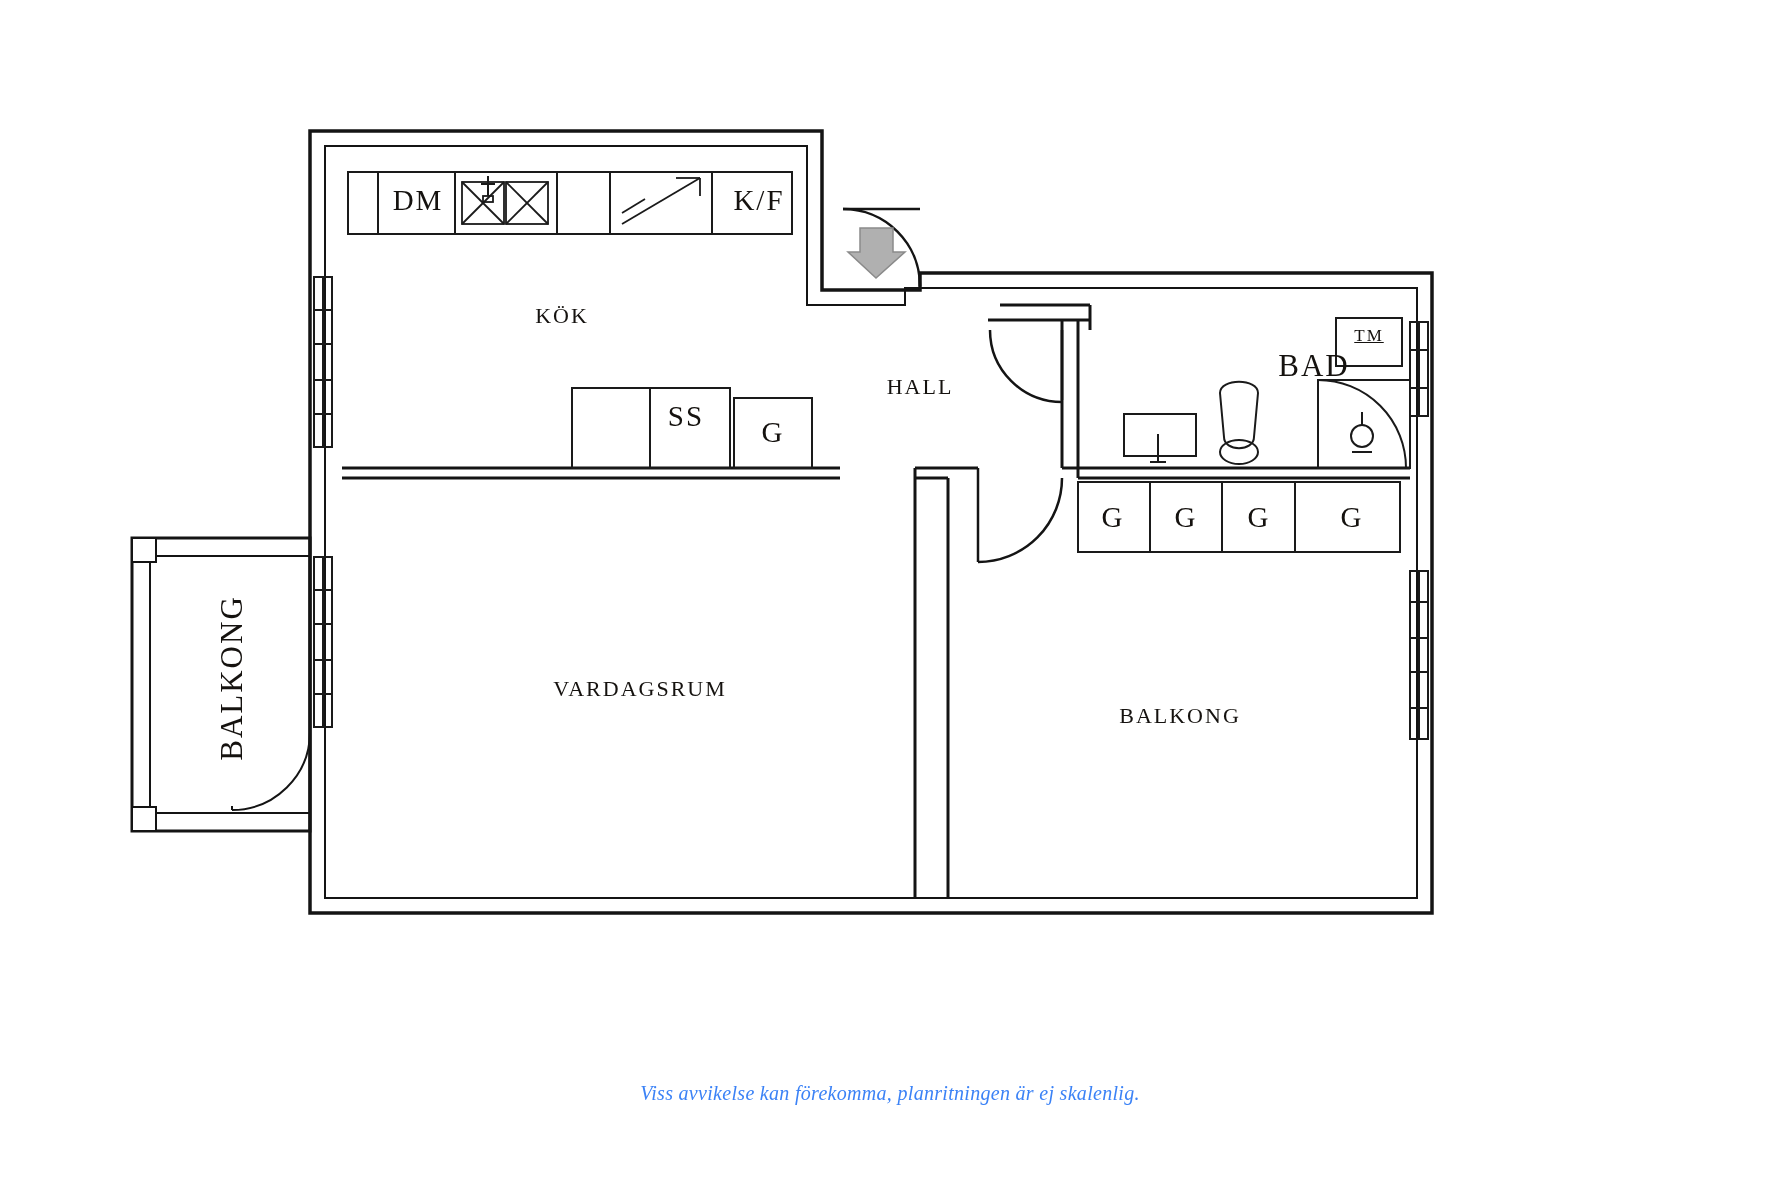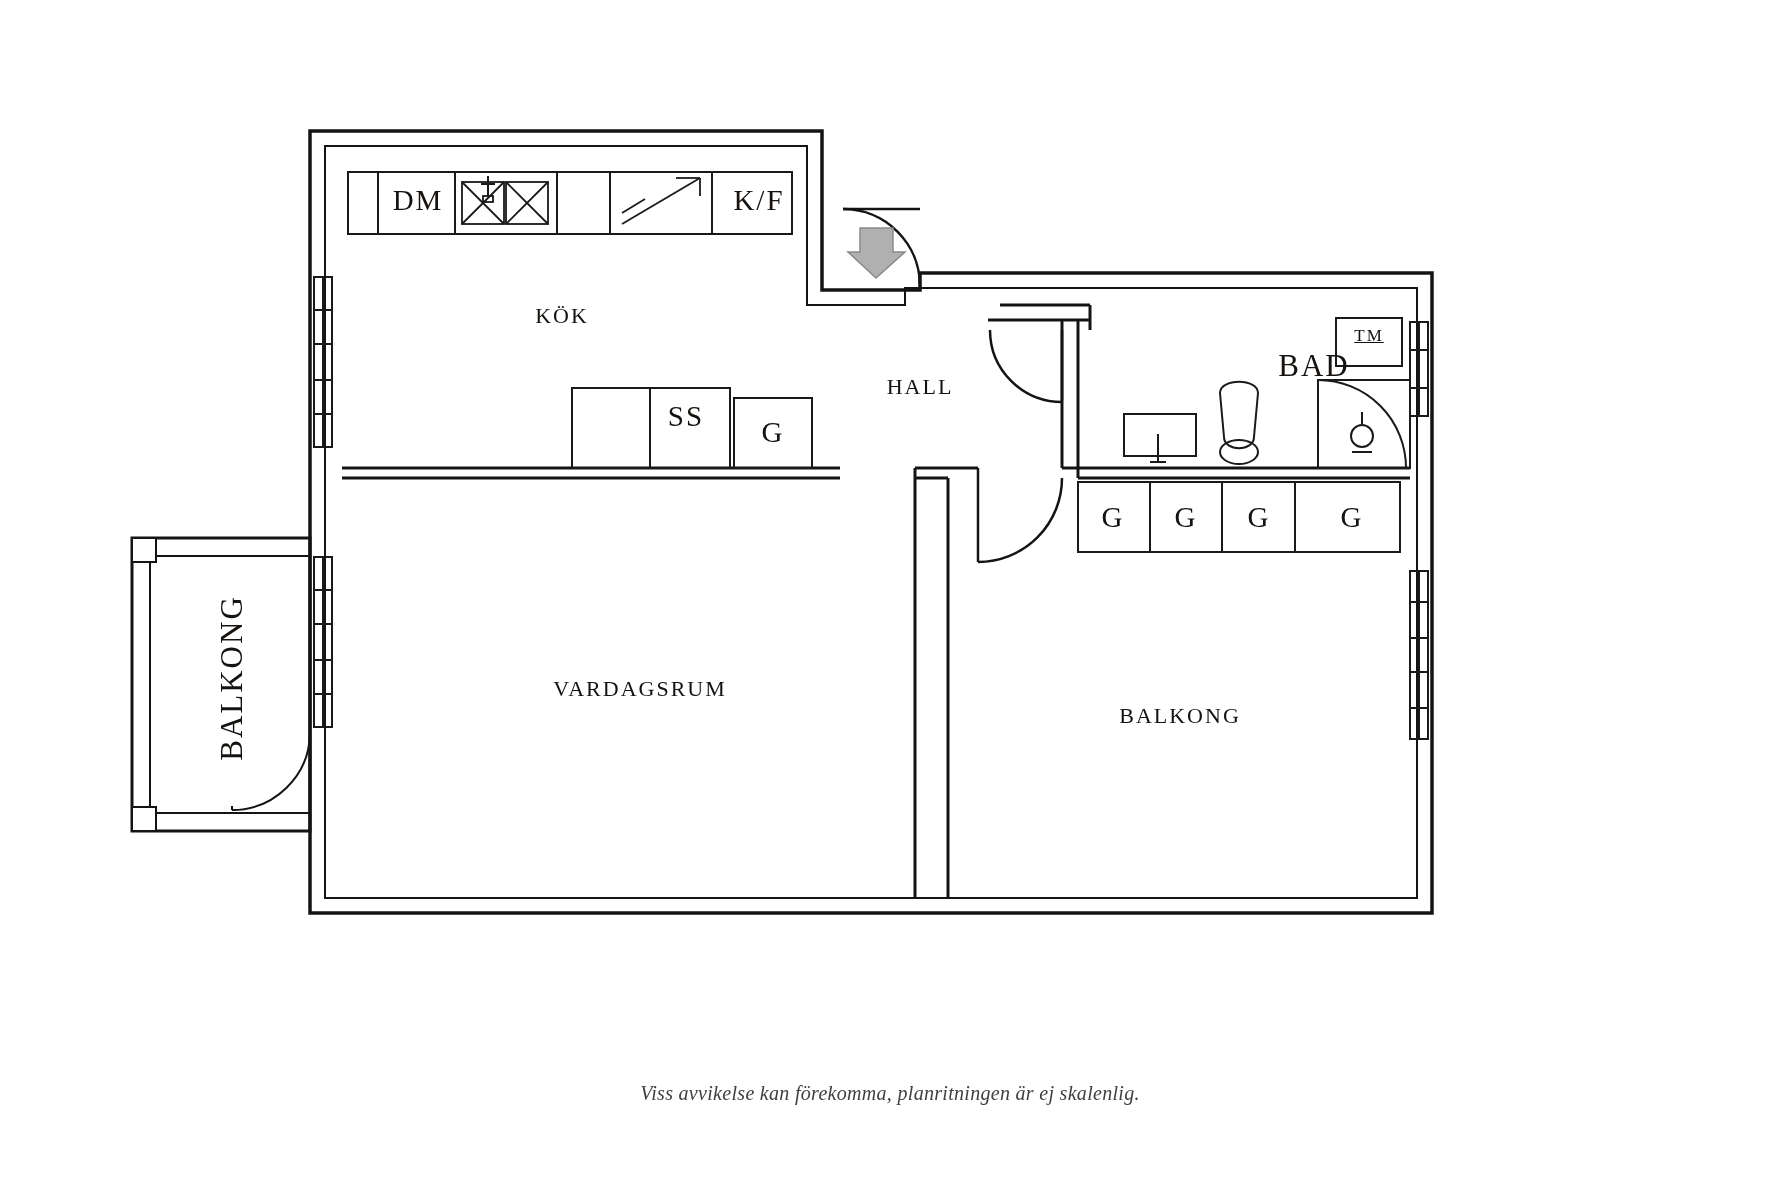--- a/index.html
+++ b/index.html
@@ -44,21 +44,21 @@
   }
   .footnote {
     position: absolute;
     left: 0;
     top: 1082px;
     width: 1780px;
     text-align: center;
     font-family: "Liberation Serif", serif;
     font-style: italic;
     font-size: 20px;
-    color: #404040;
+    color: #3b82f6;
     letter-spacing: 0.3px;
   }
 </style>
 </head>
 <body>
 
 <div id="plan">
 
   <svg class="floorplan" viewBox="0 0 1780 1187">
 

